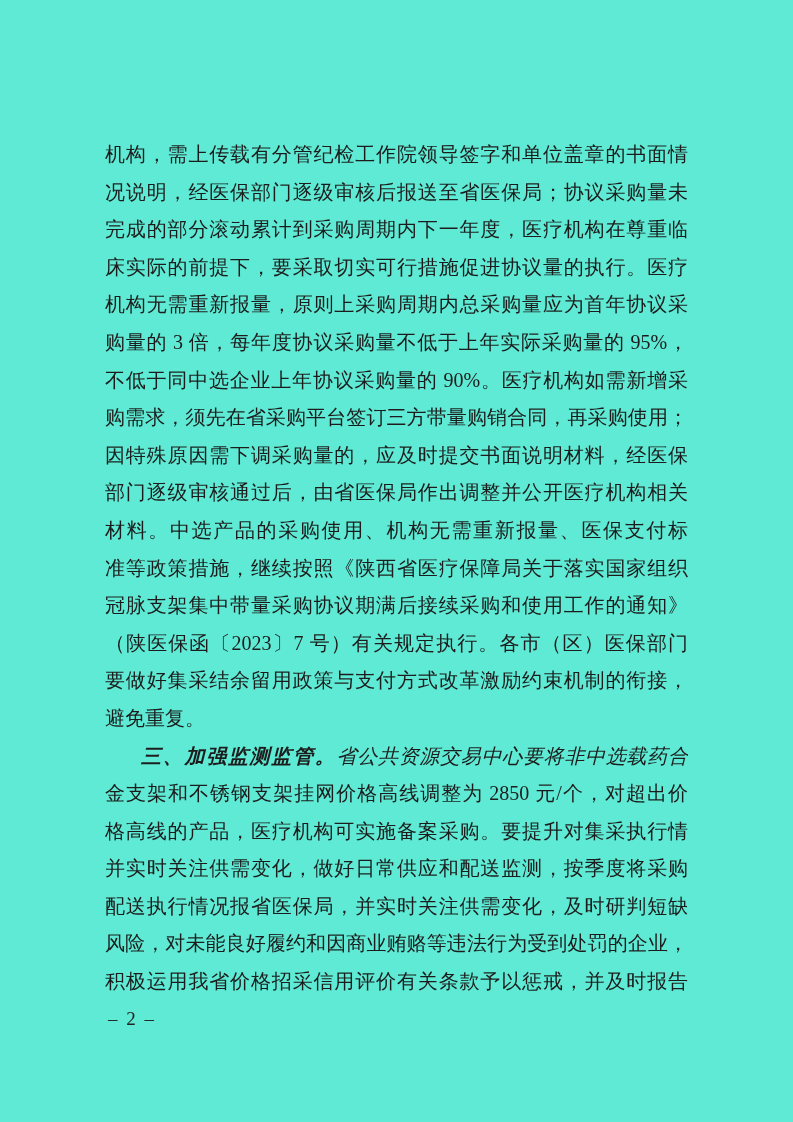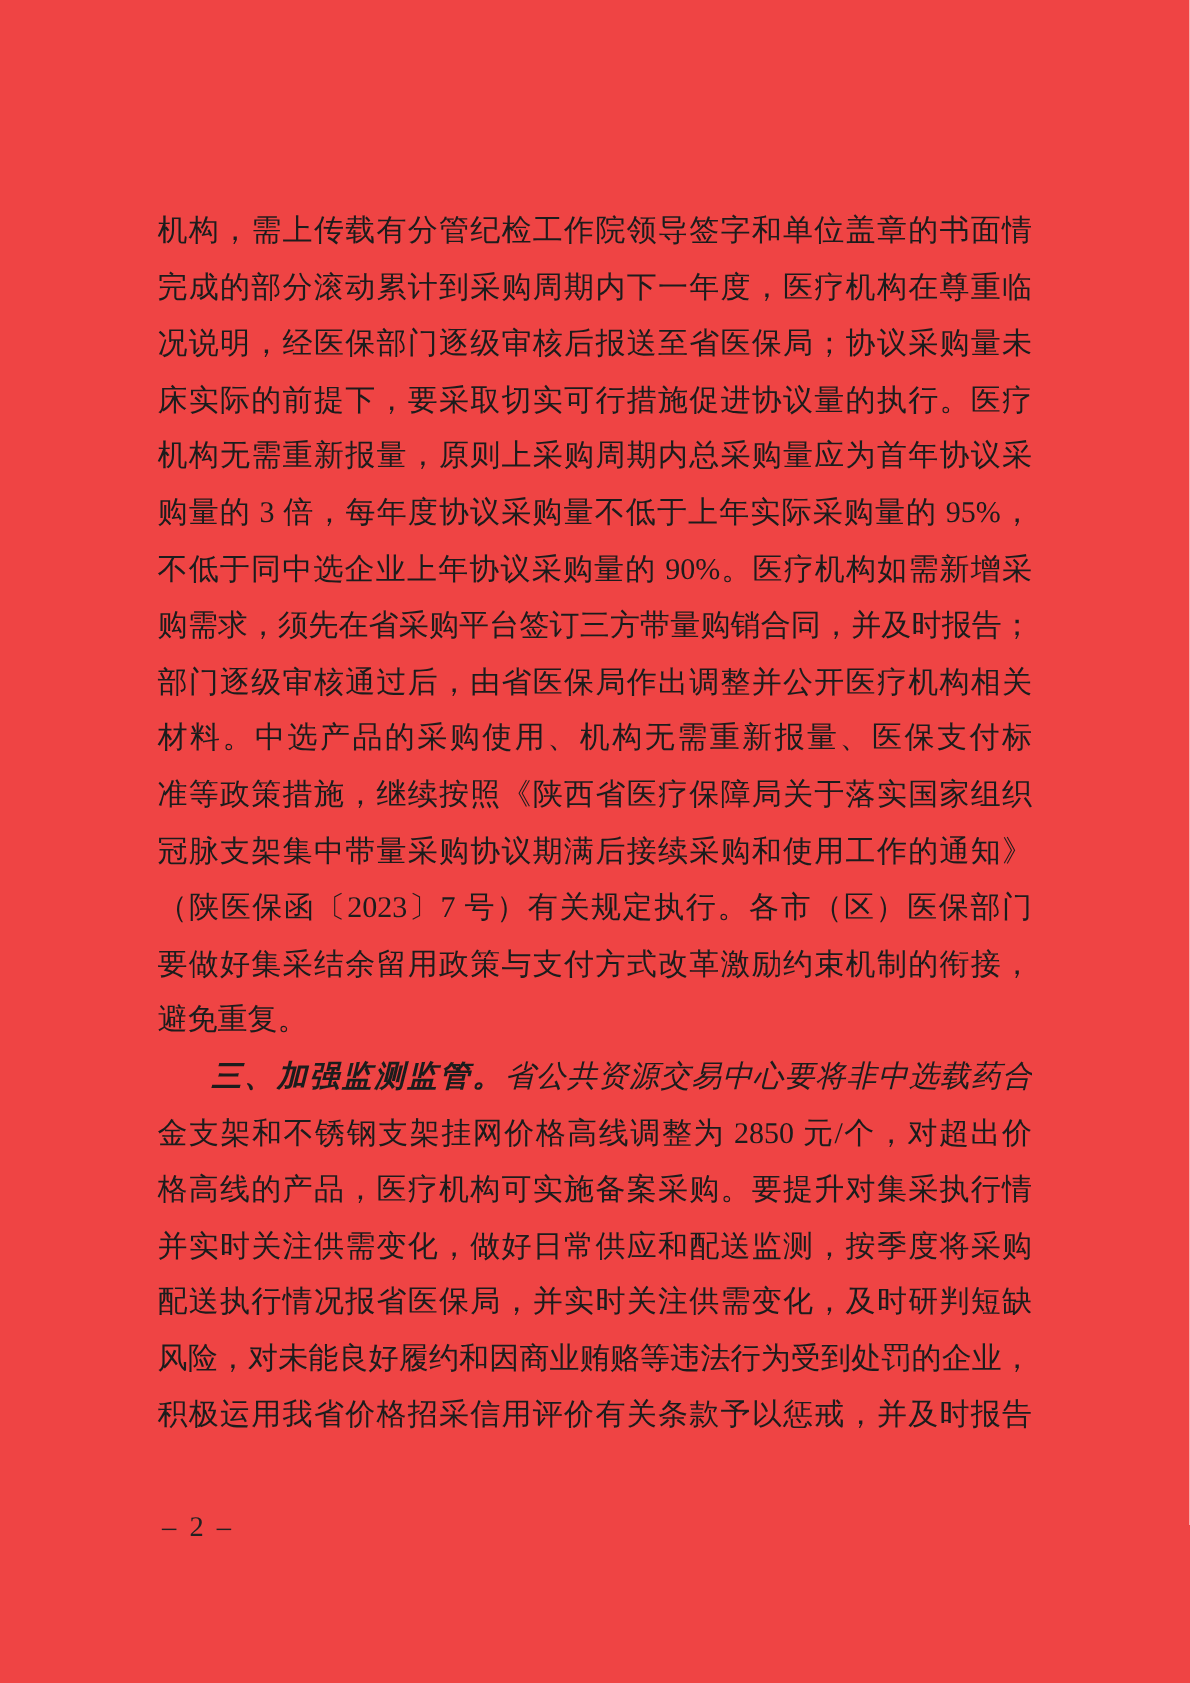--- a/index.html
+++ b/index.html
@@ -4,21 +4,21 @@
 <style>
   html, body {
     margin: 0;
     padding: 0;
     background: #ffffff;
   }
   .page {
     position: relative;
     width: 793px;
     height: 1122px;
-    background: #ef4444;
+    background: #5eead4;
     overflow: hidden;
     font-family: "Liberation Serif", "DejaVu Serif", serif;
     color: #1c1c1c;
   }
   .text-block {
     position: absolute;
     left: 105px;
     top: 136px;
     width: 583px;
   }
@@ -54,27 +54,28 @@
     color: #222;
     letter-spacing: 2px;
   }
 </style>
 </head>
 <body>
 
 <div class="page">
   <div class="text-block">
       <div class="line">机构，需上传载有分管纪检工作院领导签字和单位盖章的书面情</div>
+      <div class="line">况说明，经医保部门逐级审核后报送至省医保局；协议采购量未</div>
       <div class="line">完成的部分滚动累计到采购周期内下一年度，医疗机构在尊重临</div>
-      <div class="line">况说明，经医保部门逐级审核后报送至省医保局；协议采购量未</div>
       <div class="line">床实际的前提下，要采取切实可行措施促进协议量的执行。医疗</div>
       <div class="line">机构无需重新报量，原则上采购周期内总采购量应为首年协议采</div>
       <div class="line">购量的 3 倍，每年度协议采购量不低于上年实际采购量的 95%，</div>
       <div class="line">不低于同中选企业上年协议采购量的 90%。医疗机构如需新增采</div>
-      <div class="line">购需求，须先在省采购平台签订三方带量购销合同，并及时报告；</div>
+      <div class="line">购需求，须先在省采购平台签订三方带量购销合同，再采购使用；</div>
+      <div class="line">因特殊原因需下调采购量的，应及时提交书面说明材料，经医保</div>
       <div class="line">部门逐级审核通过后，由省医保局作出调整并公开医疗机构相关</div>
       <div class="line">材料。中选产品的采购使用、机构无需重新报量、医保支付标</div>
       <div class="line">准等政策措施，继续按照《陕西省医疗保障局关于落实国家组织</div>
       <div class="line">冠脉支架集中带量采购协议期满后接续采购和使用工作的通知》</div>
       <div class="line">（陕医保函〔2023〕7 号）有关规定执行。各市（区）医保部门</div>
       <div class="line">要做好集采结余留用政策与支付方式改革激励约束机制的衔接，</div>
       <div class="line noj">避免重复。</div>
       <div class="line indent"><span class="lead">三、加强监测监管。</span>省公共资源交易中心要将非中选载药合</div>
       <div class="line">金支架和不锈钢支架挂网价格高线调整为 2850 元/个，对超出价</div>
       <div class="line">格高线的产品，医疗机构可实施备案采购。要提升对集采执行情</div>

